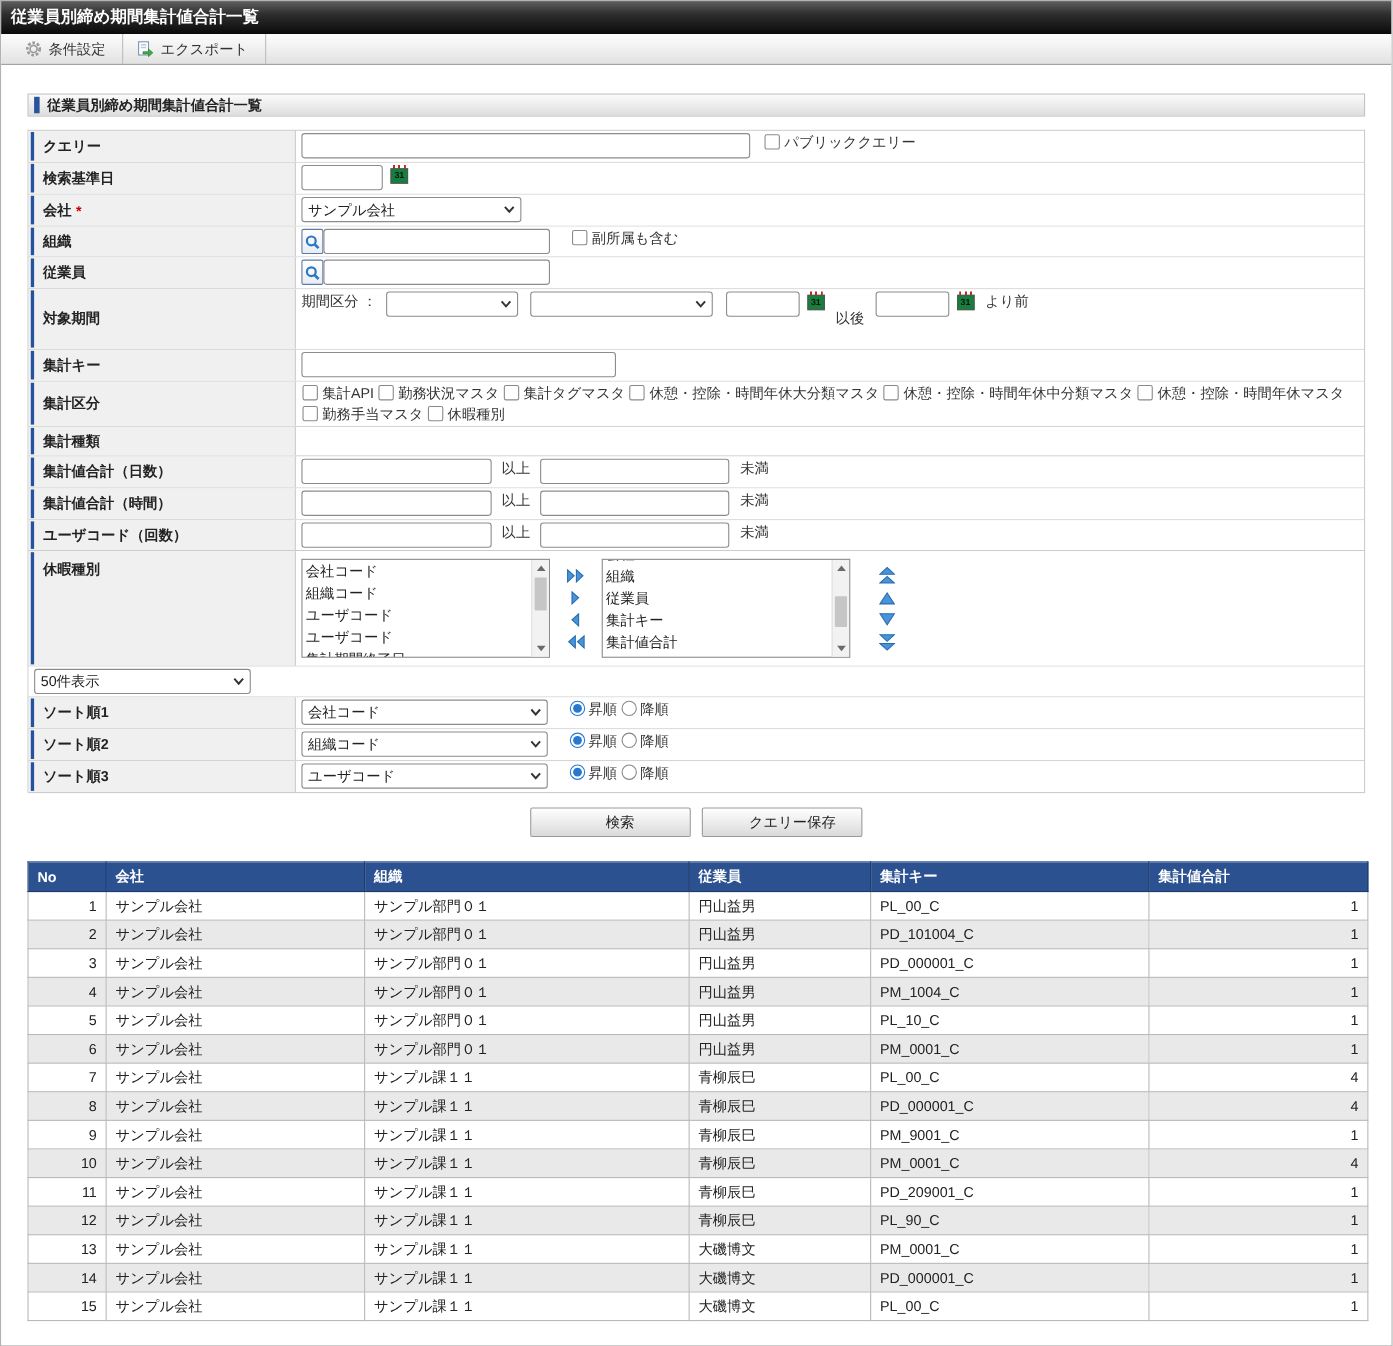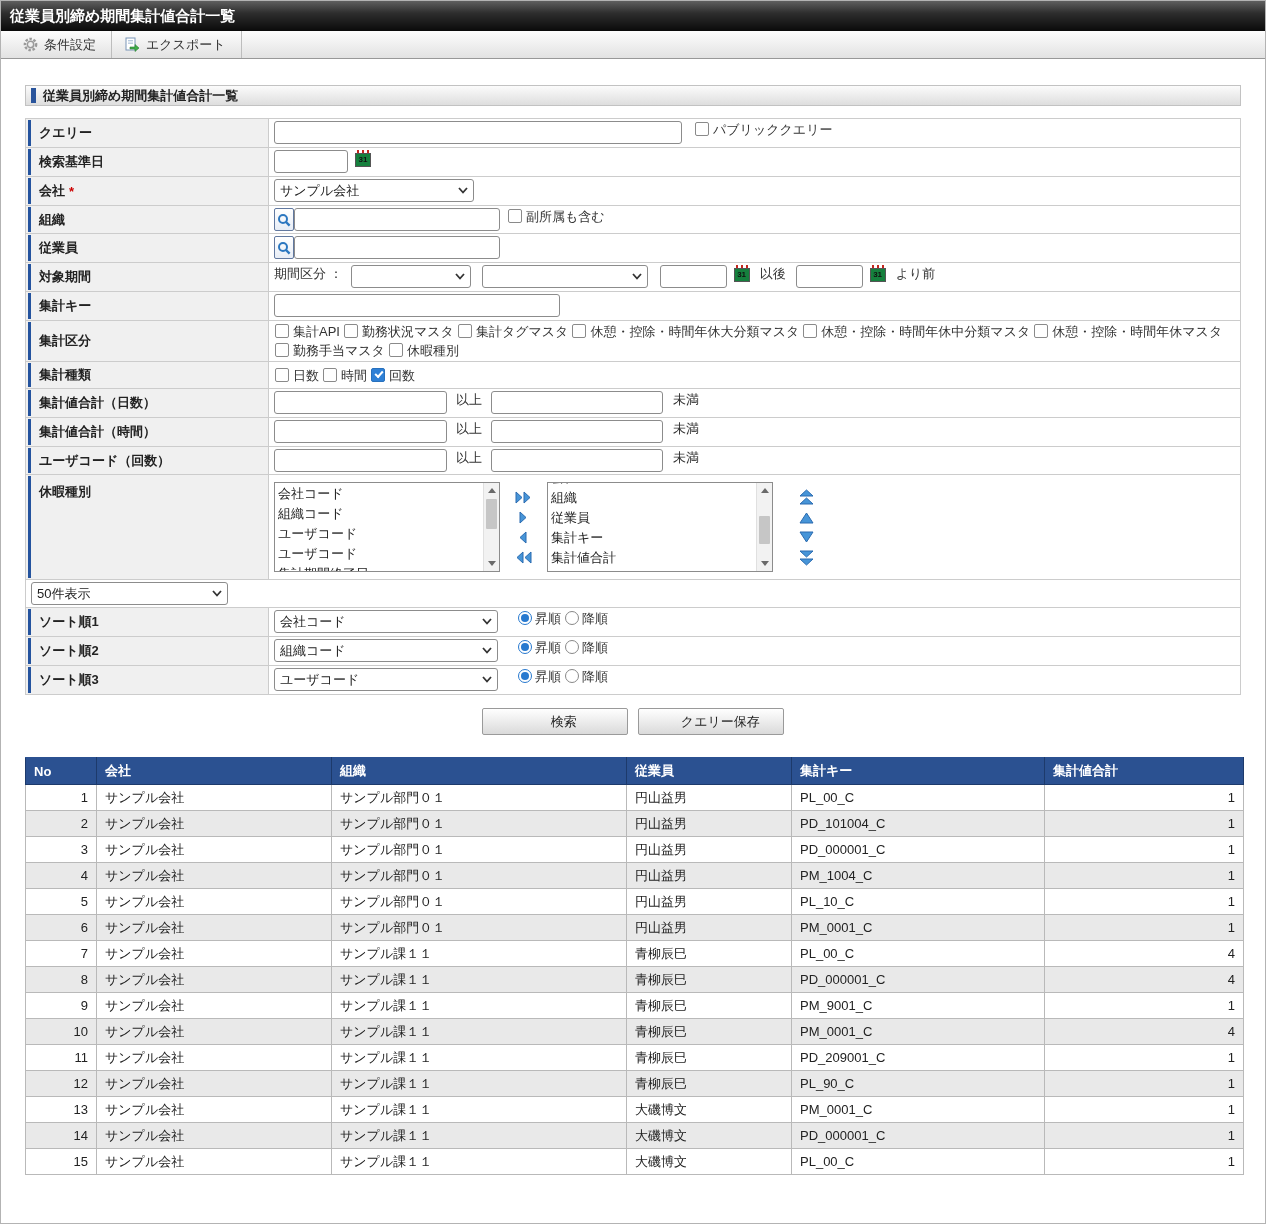--- a/index.html
+++ b/index.html
@@ -137,21 +137,21 @@
           <span>組織</span>
         </div>
       <div class="fcontent" style="gap:0">
         <button class="magbtn">
             <svg width="14" height="14" viewBox="0 0 14 14">
               <circle cx="6" cy="6" r="4" fill="none" stroke="#2b77c0" stroke-width="2"></circle>
               <line x1="9" y1="9" x2="12.6" y2="12.6" stroke="#2b77c0" stroke-width="2.4"></line>
             </svg>
           </button>
         <input class="ti" style="width: 206px;" value="">
-        <label class="chklabel" style="margin-left:8px"><input type="checkbox" class="cb" style=""><span>副所属も含む</span></label>
+        <label class="chklabel" style="margin-left:20px"><input type="checkbox" class="cb" style=""><span>副所属も含む</span></label>
       </div>
     </div>
 
     <div class="frow">
       <div class="flabel">
           <span class="bar"></span>
           <span>従業員</span>
         </div>
       <div class="fcontent" style="gap:0">
         <button class="magbtn">
@@ -181,21 +181,21 @@
           <select><option></option></select>
           <svg class="chev" width="10" height="7" viewBox="0 0 10 7">
               <polyline points="1,1 5,5.5 9,1" fill="none" stroke="#333" stroke-width="1.8"></polyline>
             </svg>
         </span>
         <input class="ti" style="width: 67px; margin-left: 8px;" value="">
         <span class="cal">
             <span class="caltop"></span>
             <span class="calbody">31</span>
           </span>
-        <span style="margin:0 6px">以後</span>
+        <span style="margin:16px 6px">以後</span>
         <input class="ti" style="width: 67px;" value="">
         <span class="cal">
             <span class="caltop"></span>
             <span class="calbody">31</span>
           </span>
         <span style="margin-left:6px">より前</span>
       </div>
     </div>
 
     <div class="frow">
@@ -214,21 +214,20 @@
           <span>集計区分</span>
         </div>
       <div class="fcontent wraparea" id="agg-kubun-area"><label><input type="checkbox" class="cb" style="">集計API</label><label><input type="checkbox" class="cb" style="">勤務状況マスタ</label><label><input type="checkbox" class="cb" style="">集計タグマスタ</label><label><input type="checkbox" class="cb" style="">休憩・控除・時間年休大分類マスタ</label><label><input type="checkbox" class="cb" style="">休憩・控除・時間年休中分類マスタ</label><label><input type="checkbox" class="cb" style="">休憩・控除・時間年休マスタ</label><label><input type="checkbox" class="cb" style="">勤務手当マスタ</label><label><input type="checkbox" class="cb" style="">休暇種別</label></div>
     </div>
 
     <div class="frow typerow">
       <div class="flabel">
           <span class="bar"></span>
           <span>集計種類</span>
         </div>
-      <div class="fcontent wraparea" id="agg-type-area" style="min-height:26px; padding-top:4px"><label><input type="checkbox" class="cb" style="">日数</label><label><input type="checkbox" class="cb" style="">時間</label><label><input type="checkbox" class="cb" checked="" style="">回数</label></div>
     </div>
 
     <div class="frow">
       <div class="flabel">
           <span class="bar"></span>
           <span>集計値合計（日数）</span>
         </div>
       <div class="fcontent">
         <input class="ti" style="width: 173px;">
         <span style="margin:0 5px">以上</span>

